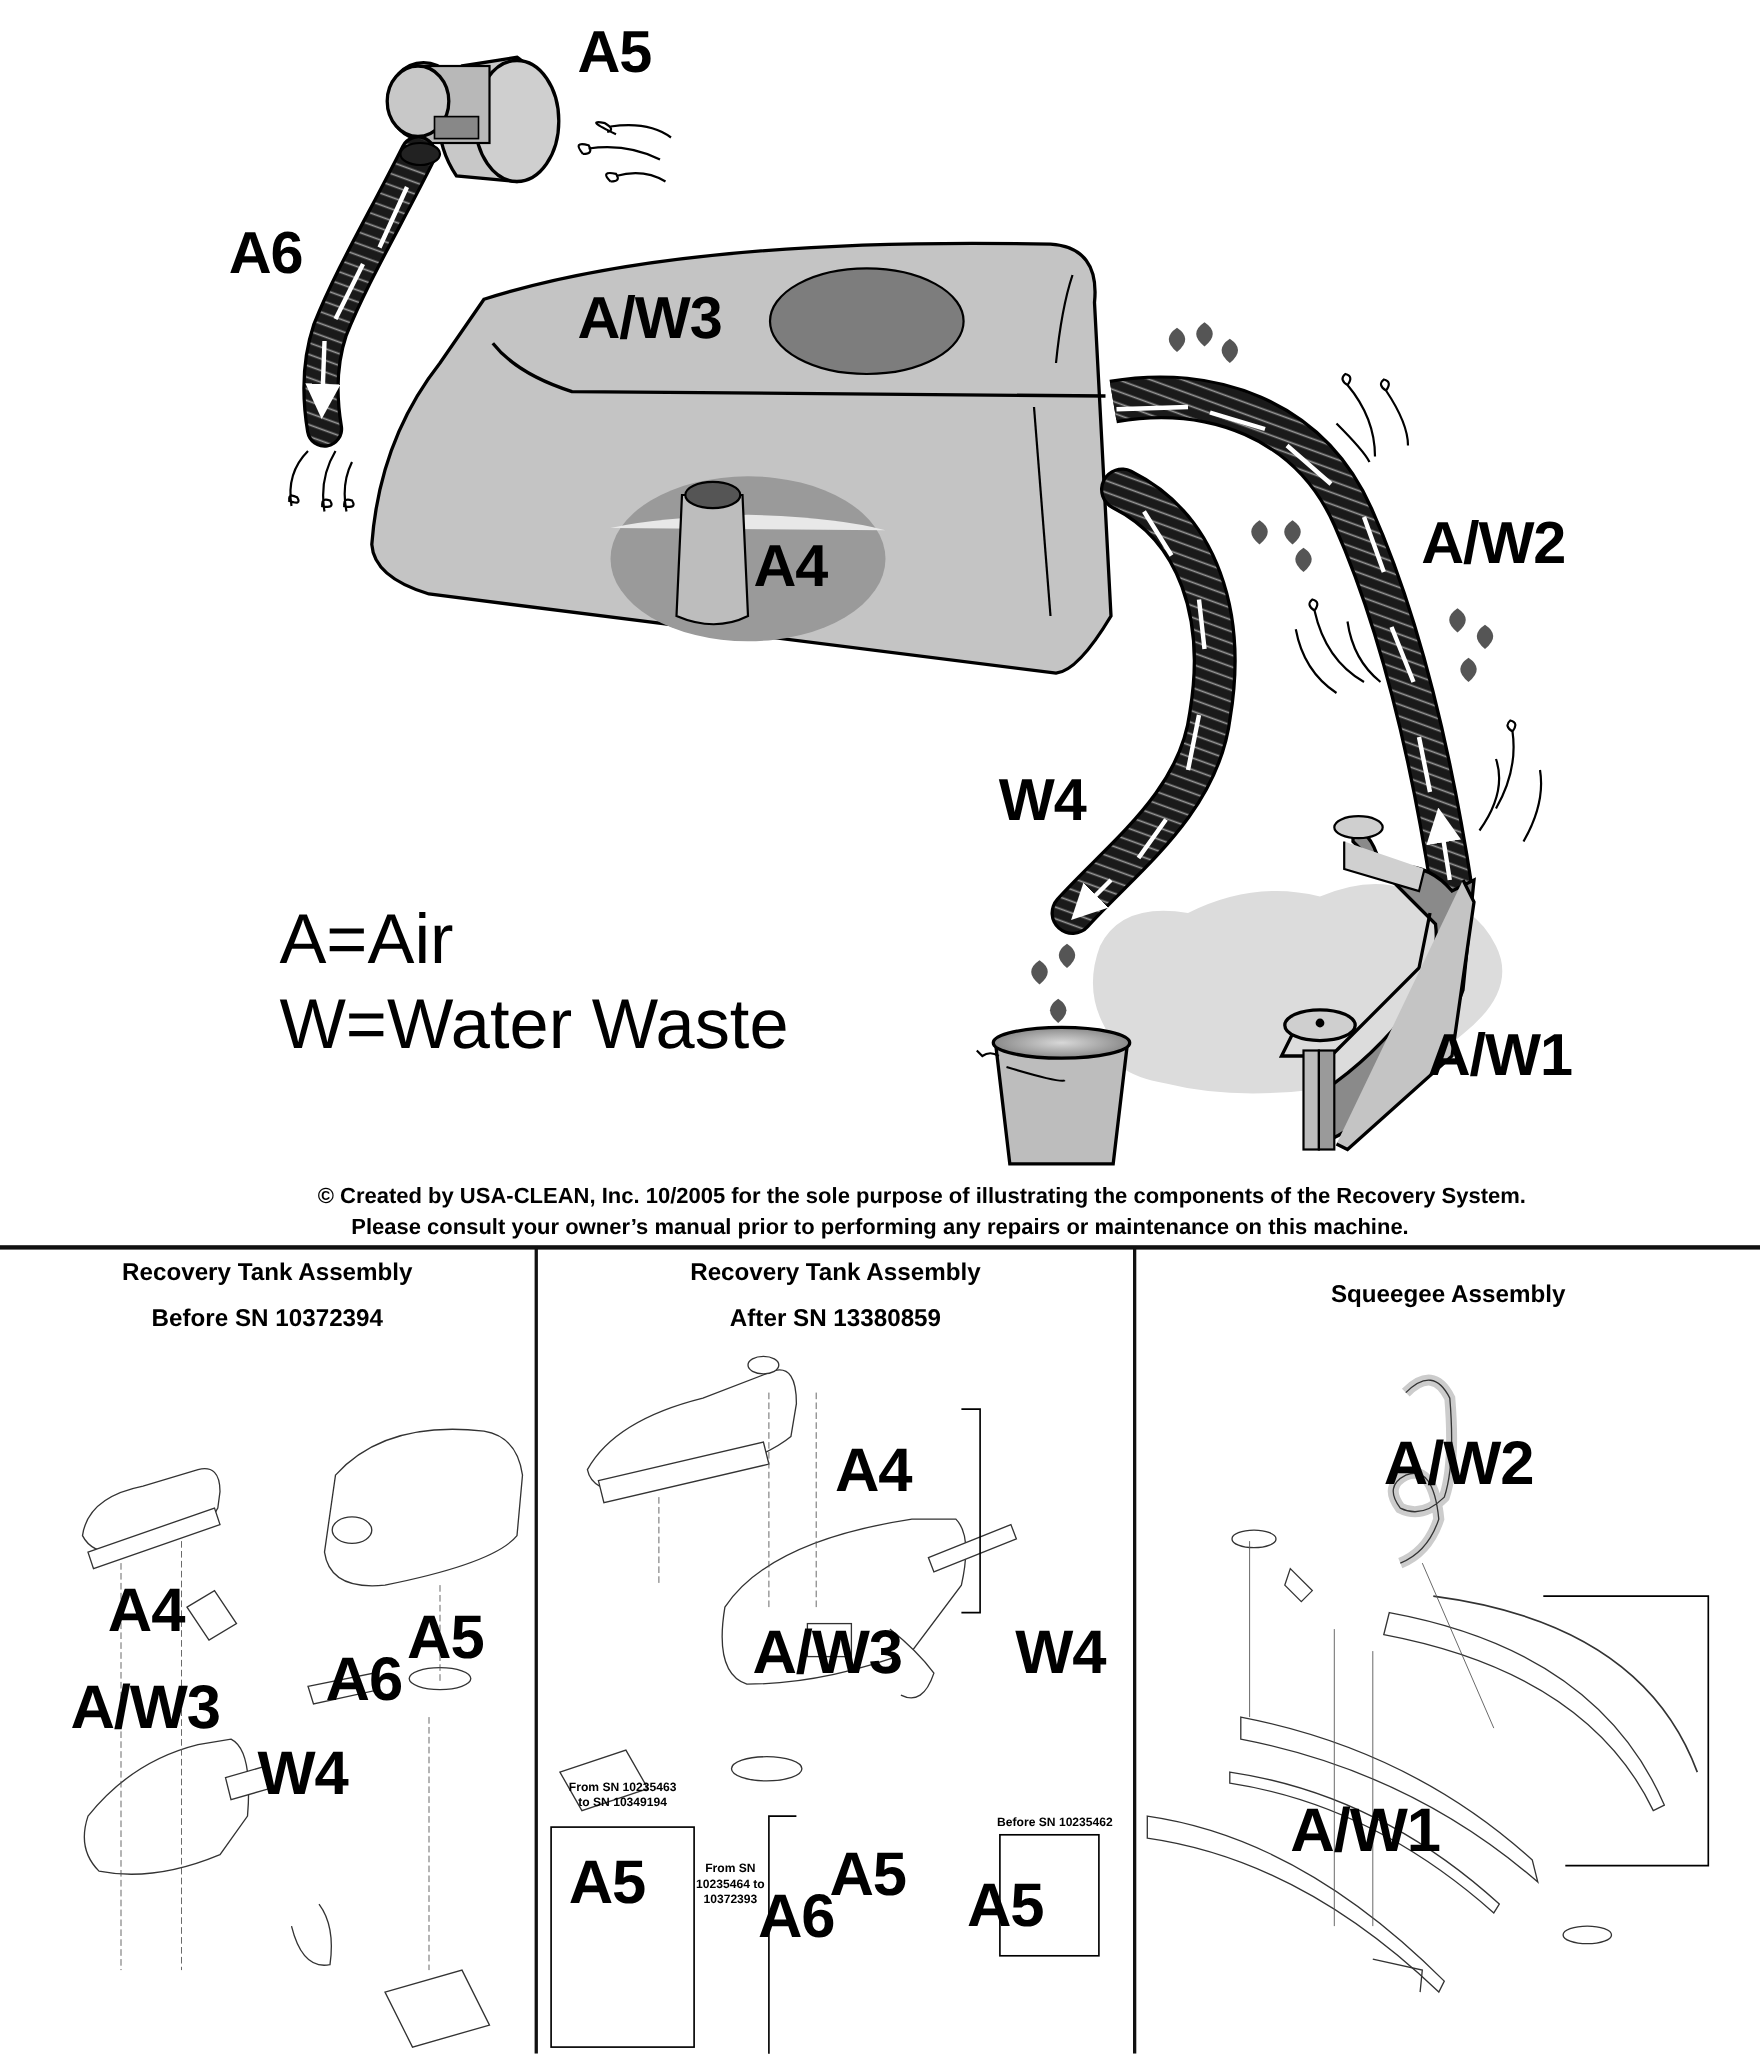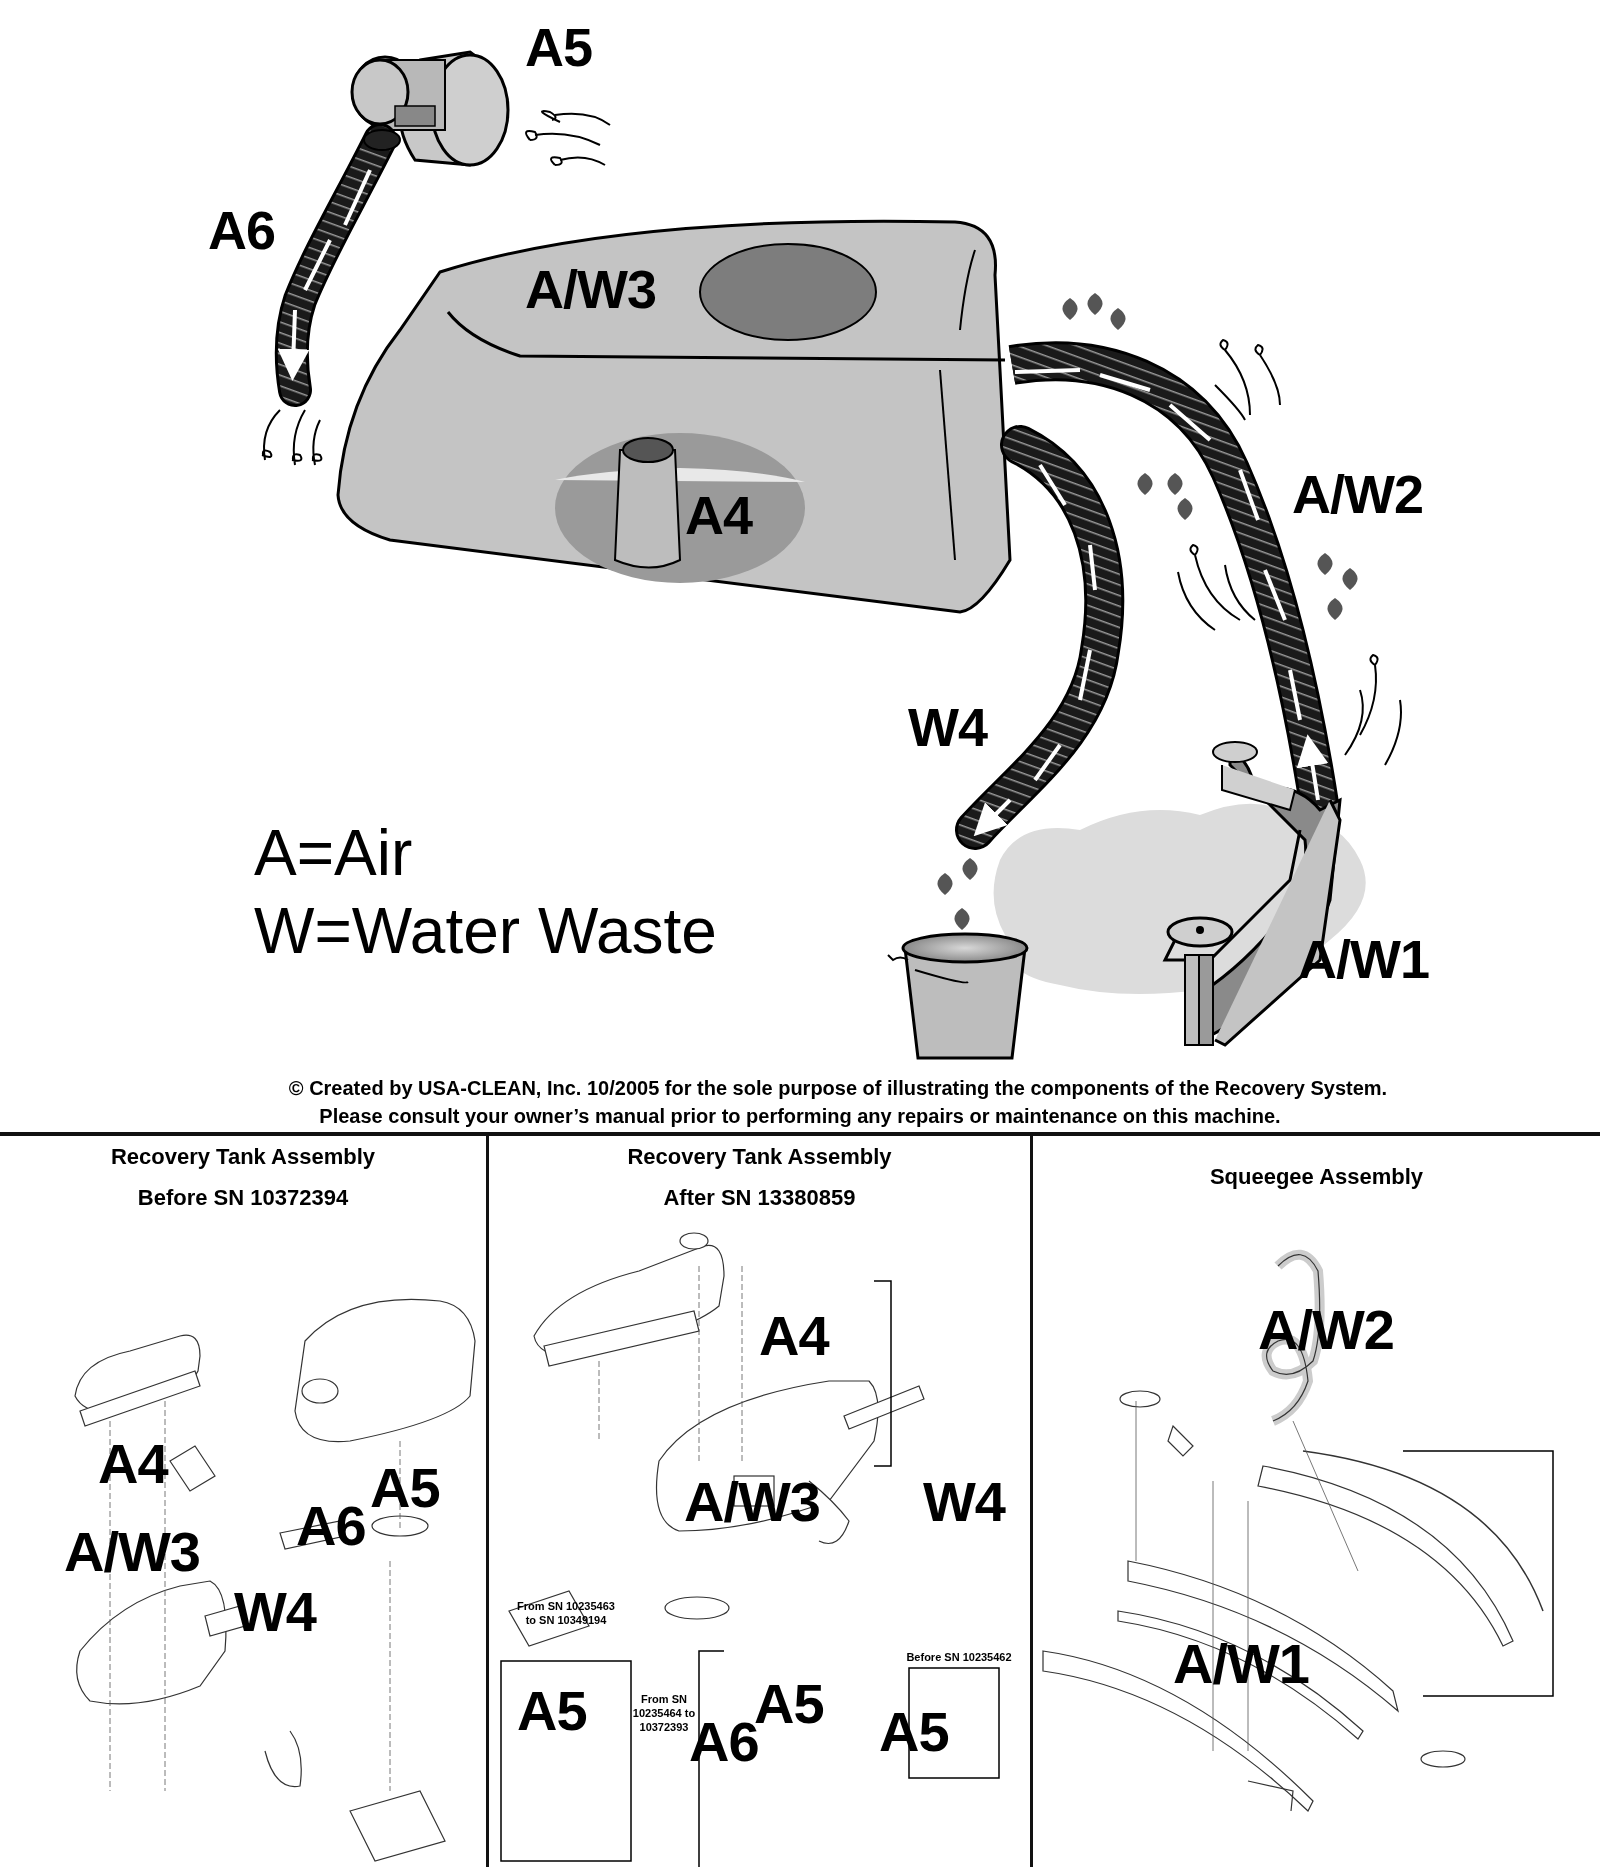--- a/index.html
+++ b/index.html
@@ -212,21 +212,21 @@
       <rect x="420" y="437" width="90" height="110"></rect>
       <path d="M235,420 L210,420 L210,640 L235,640"></path>
       <path d="M385,50 L402,50 L402,235 L385,235"></path>
     </g>
     <g stroke="#555" stroke-width="0.8" stroke-dasharray="6 3" fill="none">
       <line x1="210" y1="35" x2="210" y2="230"></line>
       <line x1="253" y1="35" x2="253" y2="230"></line>
       <line x1="110" y1="130" x2="110" y2="210"></line>
     </g>
   </svg>
-  <div class="small-cap" style="left:12px;top:463px;width:130px;white-space:pre-line;">From SN 10235463
+  <div class="small-cap" style="left:12px;top:482px;width:130px;white-space:pre-line;">From SN 10235463
 to SN 10349194</div>
   <div class="small-cap" style="left:140px;top:556px;width:70px;white-space:pre-line;">From SN
 10235464 to
 10372393</div>
   <div class="small-cap" style="left:395px;top:514px;width:150px;">Before SN 10235462</div>
 
   <div class="over-label" style="left:270px;top:172px;">A4</div>
   <div class="over-label" style="left:195px;top:338px;">A/W3</div>
   <div class="over-label" style="left:434px;top:338px;">W4</div>
   <div class="over-label" style="left:28px;top:547px;">A5</div>

